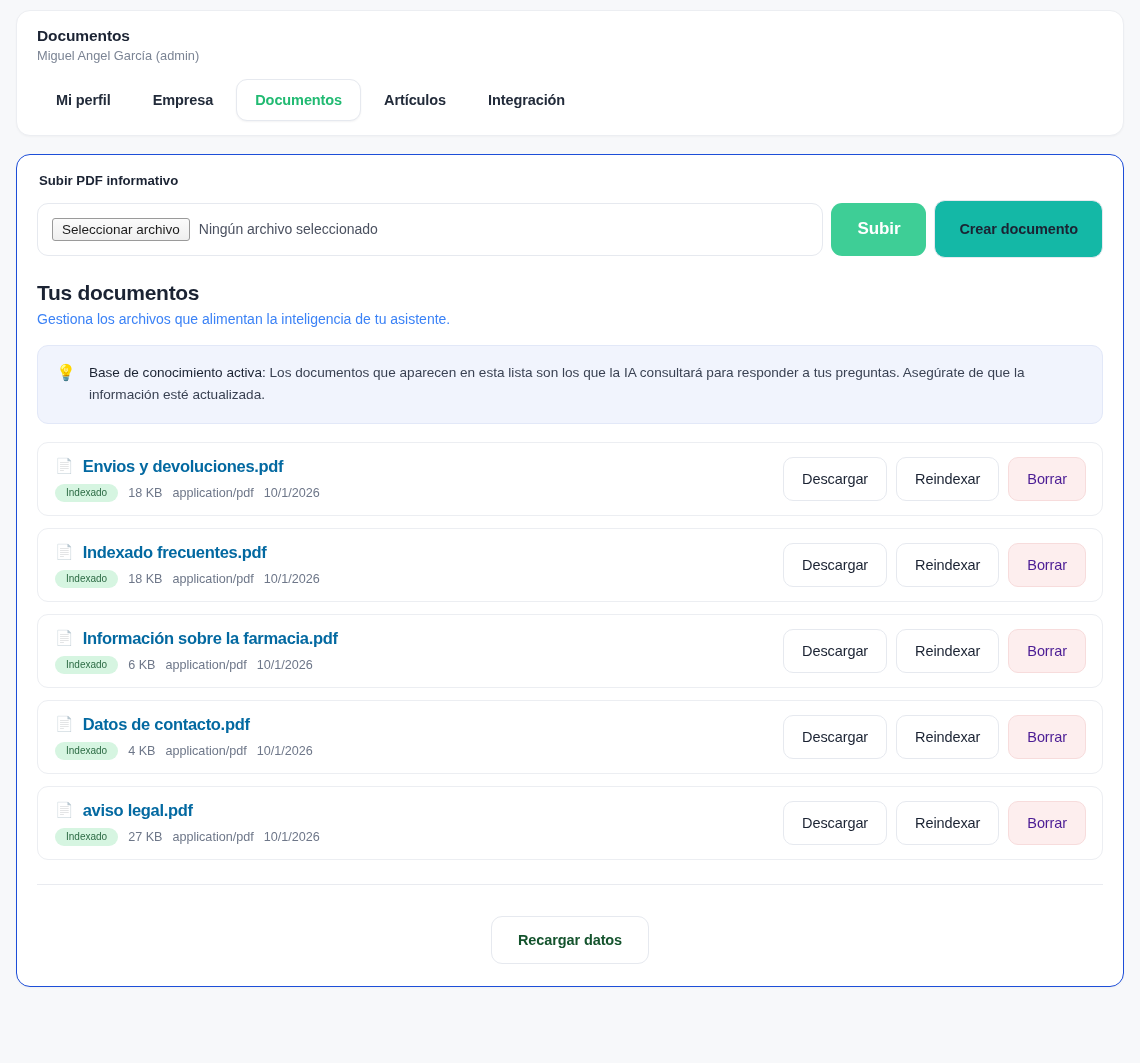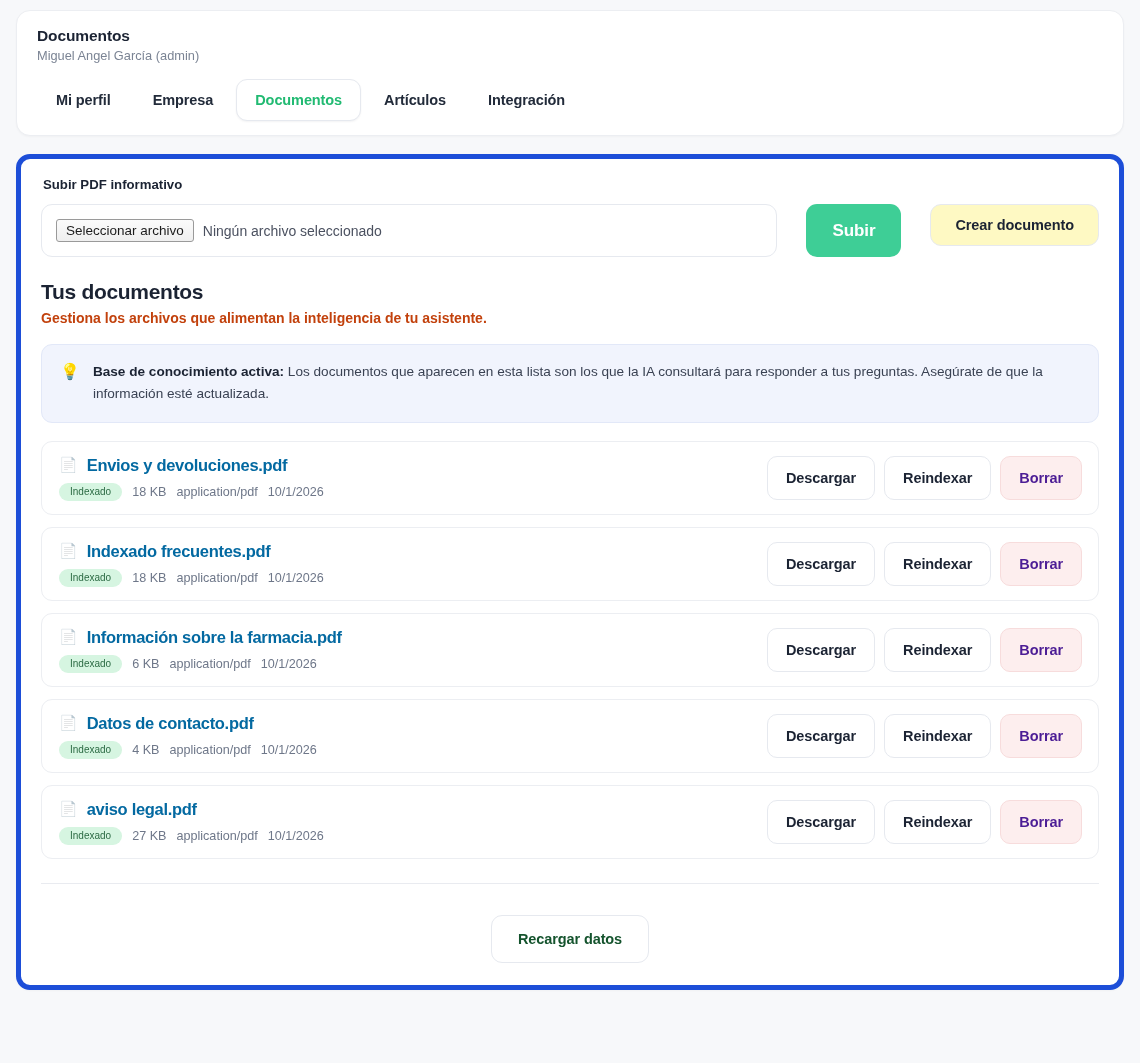--- a/index.html
+++ b/index.html
@@ -63,38 +63,38 @@
   .tab.active {
     color: #21ba72;
     background: #ffffff;
     border-color: #e6e9ef;
     box-shadow: 0 1px 2px rgba(16, 24, 40, 0.05);
   }
 
   
   .main-card {
     background: #ffffff;
-    border: 5px solid #1d4ed8;
+    border: 1px solid #1d4ed8;
     border-radius: 14px;
     margin-top: 18px;
     padding: 18px 20px 22px 20px;
     box-shadow: 0 1px 2px rgba(16, 24, 40, 0.03);
   }
 
   .upload-label {
     font-size: 13.2px;
     font-weight: 700;
     color: #1b2333;
     margin: 0 0 12px 2px;
   }
 
   .upload-row {
     display: flex;
-    align-items: flex-start;
-    gap: 29px;
+    align-items: center;
+    gap: 8px;
   }
   .file-input {
     flex: 1;
     border: 1px solid #e6e9ef;
     border-radius: 11px;
     background: #ffffff;
     display: flex;
     align-items: center;
     padding: 0 14px;
     height: 53px;
@@ -127,46 +127,45 @@
     border-radius: 11px;
     font-size: 17px;
     font-weight: 700;
     padding: 0 26px;
     height: 53px;
     cursor: pointer;
     font-family: inherit;
     letter-spacing: -0.1px;
   }
   .btn-create {
-    background: #fef9c3;
+    background: #14b8a6;
     color: #1b2333;
     border: 1px solid #e6e9ef;
     border-radius: 11px;
     font-size: 14.5px;
     font-weight: 700;
     padding: 0 24px;
-    height: 42px;
+    height: 58px;
     cursor: pointer;
     font-family: inherit;
     letter-spacing: -0.1px;
     white-space: nowrap;
   }
 
   .docs-title {
     font-size: 21px;
     font-weight: 700;
     color: #1b2333;
     margin: 23px 0 6px 0;
     letter-spacing: -0.3px;
   }
   .docs-sub {
     font-size: 14px;
-    color: #c2410c;
+    color: #3b82f6;
     margin: 0 0 18px 0;
-    font-weight: bold;
   }
 
   
   .info-banner {
     background: #f1f4fd;
     border: 1px solid #e2e8f8;
     border-radius: 11px;
     padding: 16px 18px 17px 18px;
     display: flex;
     gap: 13px;
@@ -178,21 +177,21 @@
     line-height: 1.35;
     flex: 0 0 auto;
   }
   .info-text {
     font-size: 13.6px;
     line-height: 1.62;
     color: #3a4253;
   }
   .info-text b {
     color: #1b2333;
-    font-weight: 700;
+    font-weight: 400;
     text-align: center;
   }
 
   
   .doc-list {
     display: flex;
     flex-direction: column;
     gap: 12px;
   }
   .doc-row {
@@ -246,21 +245,21 @@
   .doc-actions {
     display: flex;
     gap: 9px;
     flex: 0 0 auto;
   }
   .act {
     border: 1px solid #e6e9ef;
     background: #ffffff;
     border-radius: 10px;
     font-size: 14.5px;
-    font-weight: 700;
+    font-weight: 400;
     color: #1b2333;
     padding: 13px 18px;
     cursor: pointer;
     font-family: inherit;
     letter-spacing: -0.1px;
     white-space: nowrap;
   }
   .act.danger {
     background: #fdeeee;
     border-color: #f7dcdc;

